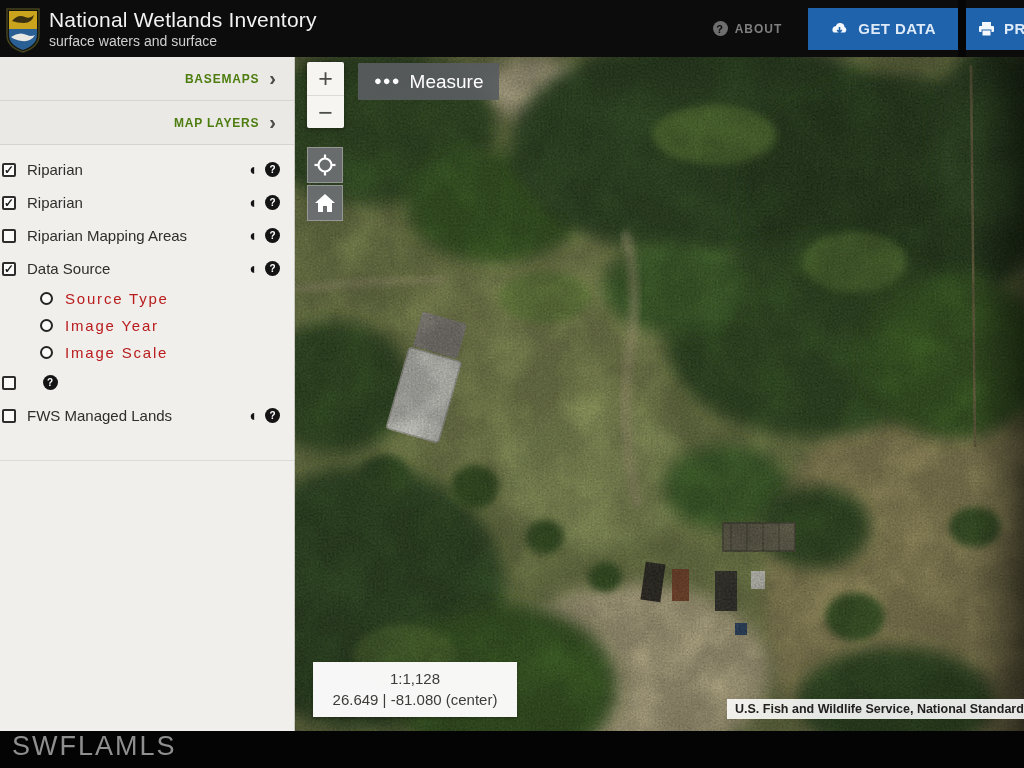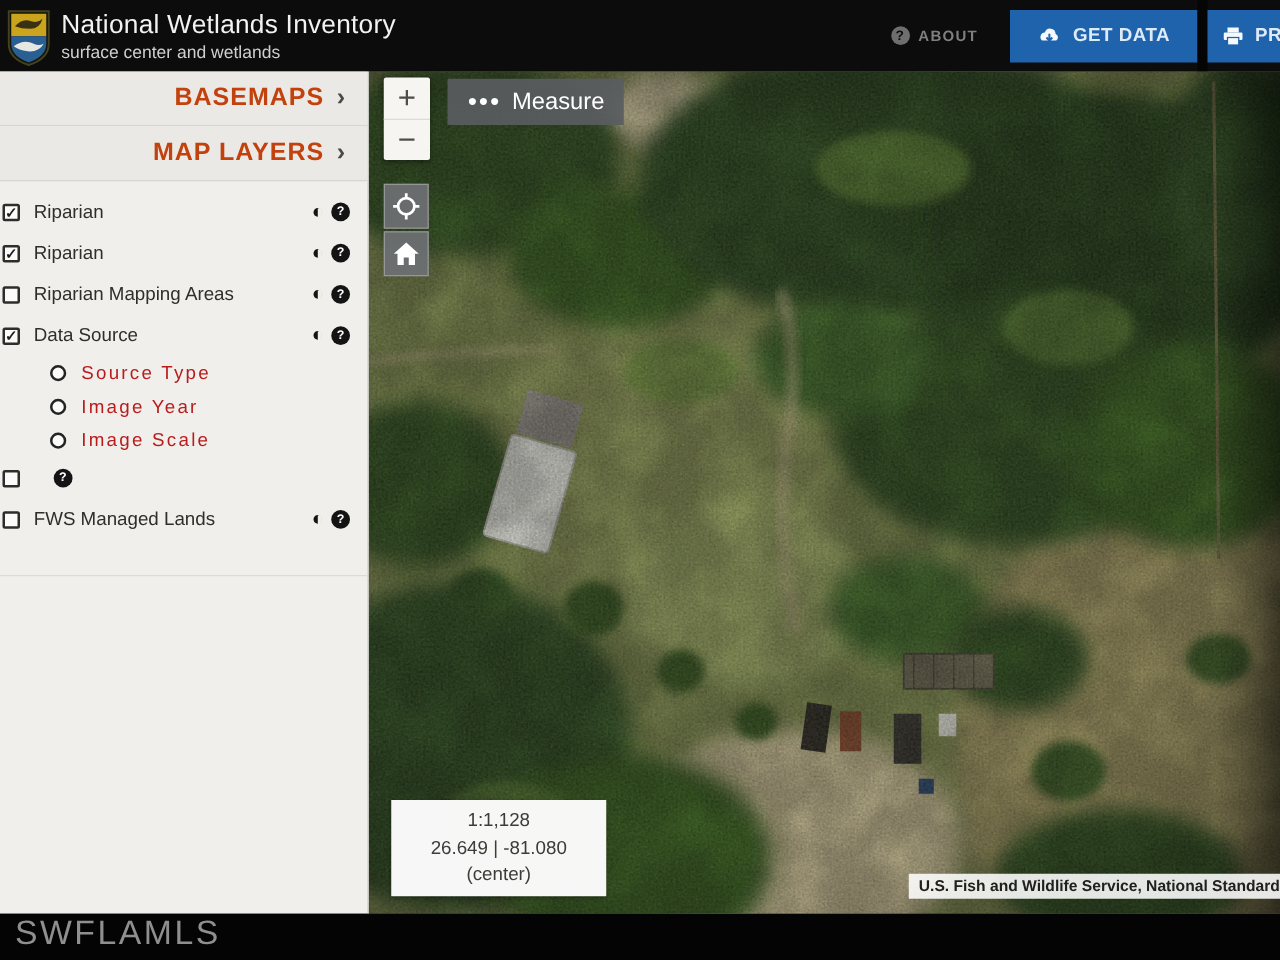--- a/index.html
+++ b/index.html
@@ -16,21 +16,21 @@
   .about { display:flex; align-items:center; gap:7px; color:#7f7f7f; font-size:12px; font-weight:bold; letter-spacing:1px; margin-right:26px; cursor:pointer; }
   .q-circle { width:15px; height:15px; border-radius:50%; background:#6e6e6e; color:#0c0c0c; font-size:11px; font-weight:bold; display:flex; align-items:center; justify-content:center; }
   .hdr-btn { height:42px; background:#1f63ac; color:#dfeaf8; font-size:15px; font-weight:bold; letter-spacing:.4px; display:flex; align-items:center; gap:9px; padding:0 22px; cursor:pointer; border:none; }
   .hdr-btn svg { flex:0 0 auto; }
   .btn-gap { width:8px; height:57px; background:#050505; }
   .print-btn { width:58px; overflow:hidden; padding:0 0 0 12px; }
 
   
   .sidebar { position:absolute; left:0; top:57px; width:295px; height:674px; background:#f0efec; border-right:1px solid #c9c7c2; z-index:20; }
   .side-hdr { height:44px; display:flex; align-items:center; justify-content:flex-end; gap:10px; padding-right:18px; background:#eae9e5; border-bottom:1px solid #d7d5d0; cursor:pointer; }
-  .side-hdr .lbl { font-size:20px; font-weight:bold; color:#c2410c; letter-spacing:.8px; }
+  .side-hdr .lbl { font-size:12px; font-weight:bold; color:#4d7c0f; letter-spacing:.8px; }
   .side-hdr .chev { font-size:20px; color:#4a4a47; font-weight:bold; line-height:1; transform:translateY(-1px); }
   .layers { padding:8px 0 28px 0; border-bottom:1px solid #dddbd6; }
   .lrow { height:33px; display:flex; align-items:center; padding:0 14px 0 2px; }
   .cbox { width:14px; height:14px; border:2px solid #2e2d2b; border-radius:2px; background:#fbfbf9; color:#1c1c1a; font-size:12px; line-height:11px; text-align:center; font-weight:bold; margin-right:11px; flex:0 0 auto; cursor:pointer; }
   .lrow .name { font-size:15px; color:#2f2e2c; flex:1 1 auto; cursor:pointer; }
   .icon-pair { display:flex; align-items:center; gap:6px; }
   .contrast { font-size:16px; color:#141414; line-height:1; cursor:pointer; }
   .helpdot { width:15px; height:15px; border-radius:50%; background:#141414; color:#fff; font-size:10px; font-weight:bold; display:flex; align-items:center; justify-content:center; cursor:pointer; }
   .hidden-ic { visibility:hidden; }
   .rrow { height:27px; display:flex; align-items:center; padding-left:40px; }
@@ -45,21 +45,21 @@
                 linear-gradient(to right, rgba(0,0,0,0) 93%, rgba(0,0,0,.5) 100%),
                 linear-gradient(to bottom, rgba(0,0,0,.12) 0%, rgba(0,0,0,0) 6%);
   }
   .zoomctl { position:absolute; left:12px; top:5px; width:37px; background:#f6f5f2; border-radius:2px; box-shadow:0 1px 4px rgba(0,0,0,.4); z-index:10; }
   .zbtn { height:33px; display:flex; align-items:center; justify-content:center; font-size:25px; color:#4c4c4a; cursor:pointer; }
   .zbtn + .zbtn { border-top:1px solid #dddbd6; }
   .measure { position:absolute; left:63px; top:6px; height:37px; background:rgba(89,92,96,.92); color:#fff; display:flex; align-items:center; gap:9px; padding:0 16px; font-size:19px; border-radius:1px; cursor:pointer; z-index:10; }
   .mdots { font-size:13px; letter-spacing:1px; line-height:1; transform:translateY(-1px); }
   .sqbtn { position:absolute; left:12px; width:36px; height:36px; background:rgba(110,112,115,.92); border:1px solid rgba(160,160,160,.8); display:flex; align-items:center; justify-content:center; cursor:pointer; z-index:10; }
   .locate-btn { top:90px; } .home-btn { top:128px; }
-  .scalebox { position:absolute; left:18px; bottom:14px; width:172px; background:rgba(255,255,255,.96); padding:6px 10px; text-align:center; color:#3d3c3a; font-size:15px; line-height:1.45; box-shadow:0 1px 3px rgba(0,0,0,.3); z-index:10; }
+  .scalebox { position:absolute; left:18px; bottom:14px; width:204px; background:rgba(255,255,255,.96); padding:6px 10px; text-align:center; color:#3d3c3a; font-size:15px; line-height:1.45; box-shadow:0 1px 3px rgba(0,0,0,.3); z-index:10; }
   .attrib { position:absolute; right:0; bottom:12px; width:297px; background:rgba(255,255,255,.88); color:#21201e; font-size:12.5px; font-weight:bold; white-space:nowrap; overflow:hidden; padding:3px 0 3px 8px; z-index:10; }
 
   
   .bottombar { position:absolute; left:0; top:731px; width:1024px; height:37px; background:#040404; z-index:40; display:flex; align-items:flex-start; }
   .watermark { color:#8f8f8f; font-size:27px; letter-spacing:2px; margin-left:12px; }
 </style>
 </head>
 <body>
 
 <div class="app">
@@ -67,21 +67,21 @@
   <div class="header">
     <svg class="logo" viewBox="0 0 36 46">
       <path d="M2 2 H34 V28 Q34 40 18 45 Q2 40 2 28 Z" fill="#15150c" stroke="#44431f" stroke-width="1.5"></path>
       <path d="M4 4 H32 V22 H4 Z" fill="#caa41c"></path>
       <path d="M7 14 q6 -7 13 -4 q5 2 9 -2 q-2 8 -10 8 q-7 0 -12 -2 Z" fill="#3a3113"></path>
       <path d="M4 22 H32 V28 Q32 38 18 43 Q4 38 4 28 Z" fill="#2a5f94"></path>
       <path d="M6 30 q8 -6 16 -2 q4 2 8 0 q-4 7 -13 6 q-7 -1 -11 -4 Z" fill="#e8e8e2"></path>
     </svg>
     <div class="titles">
       <div class="app-title">National Wetlands Inventory</div>
-      <div class="app-subtitle">surface center and wetlands</div>
+      <div class="app-subtitle">surface waters and surface</div>
     </div>
     <div class="about">
       <span class="q-circle">?</span>
       <span>ABOUT</span>
     </div>
     <button class="hdr-btn">
       <svg width="19" height="15" viewBox="0 0 19 15">
         <path d="M14.5 6.1 A4.4 4.4 0 0 0 5.9 5 A3.6 3.6 0 0 0 3.7 11.4 H15 A3 3 0 0 0 14.5 6.1 Z" fill="#f5f8fd"></path>
         <path d="M9.5 6 v5 M7.2 9 l2.3 2.6 L11.8 9" stroke="#1f63ac" stroke-width="1.6" fill="none"></path>
       </svg>

